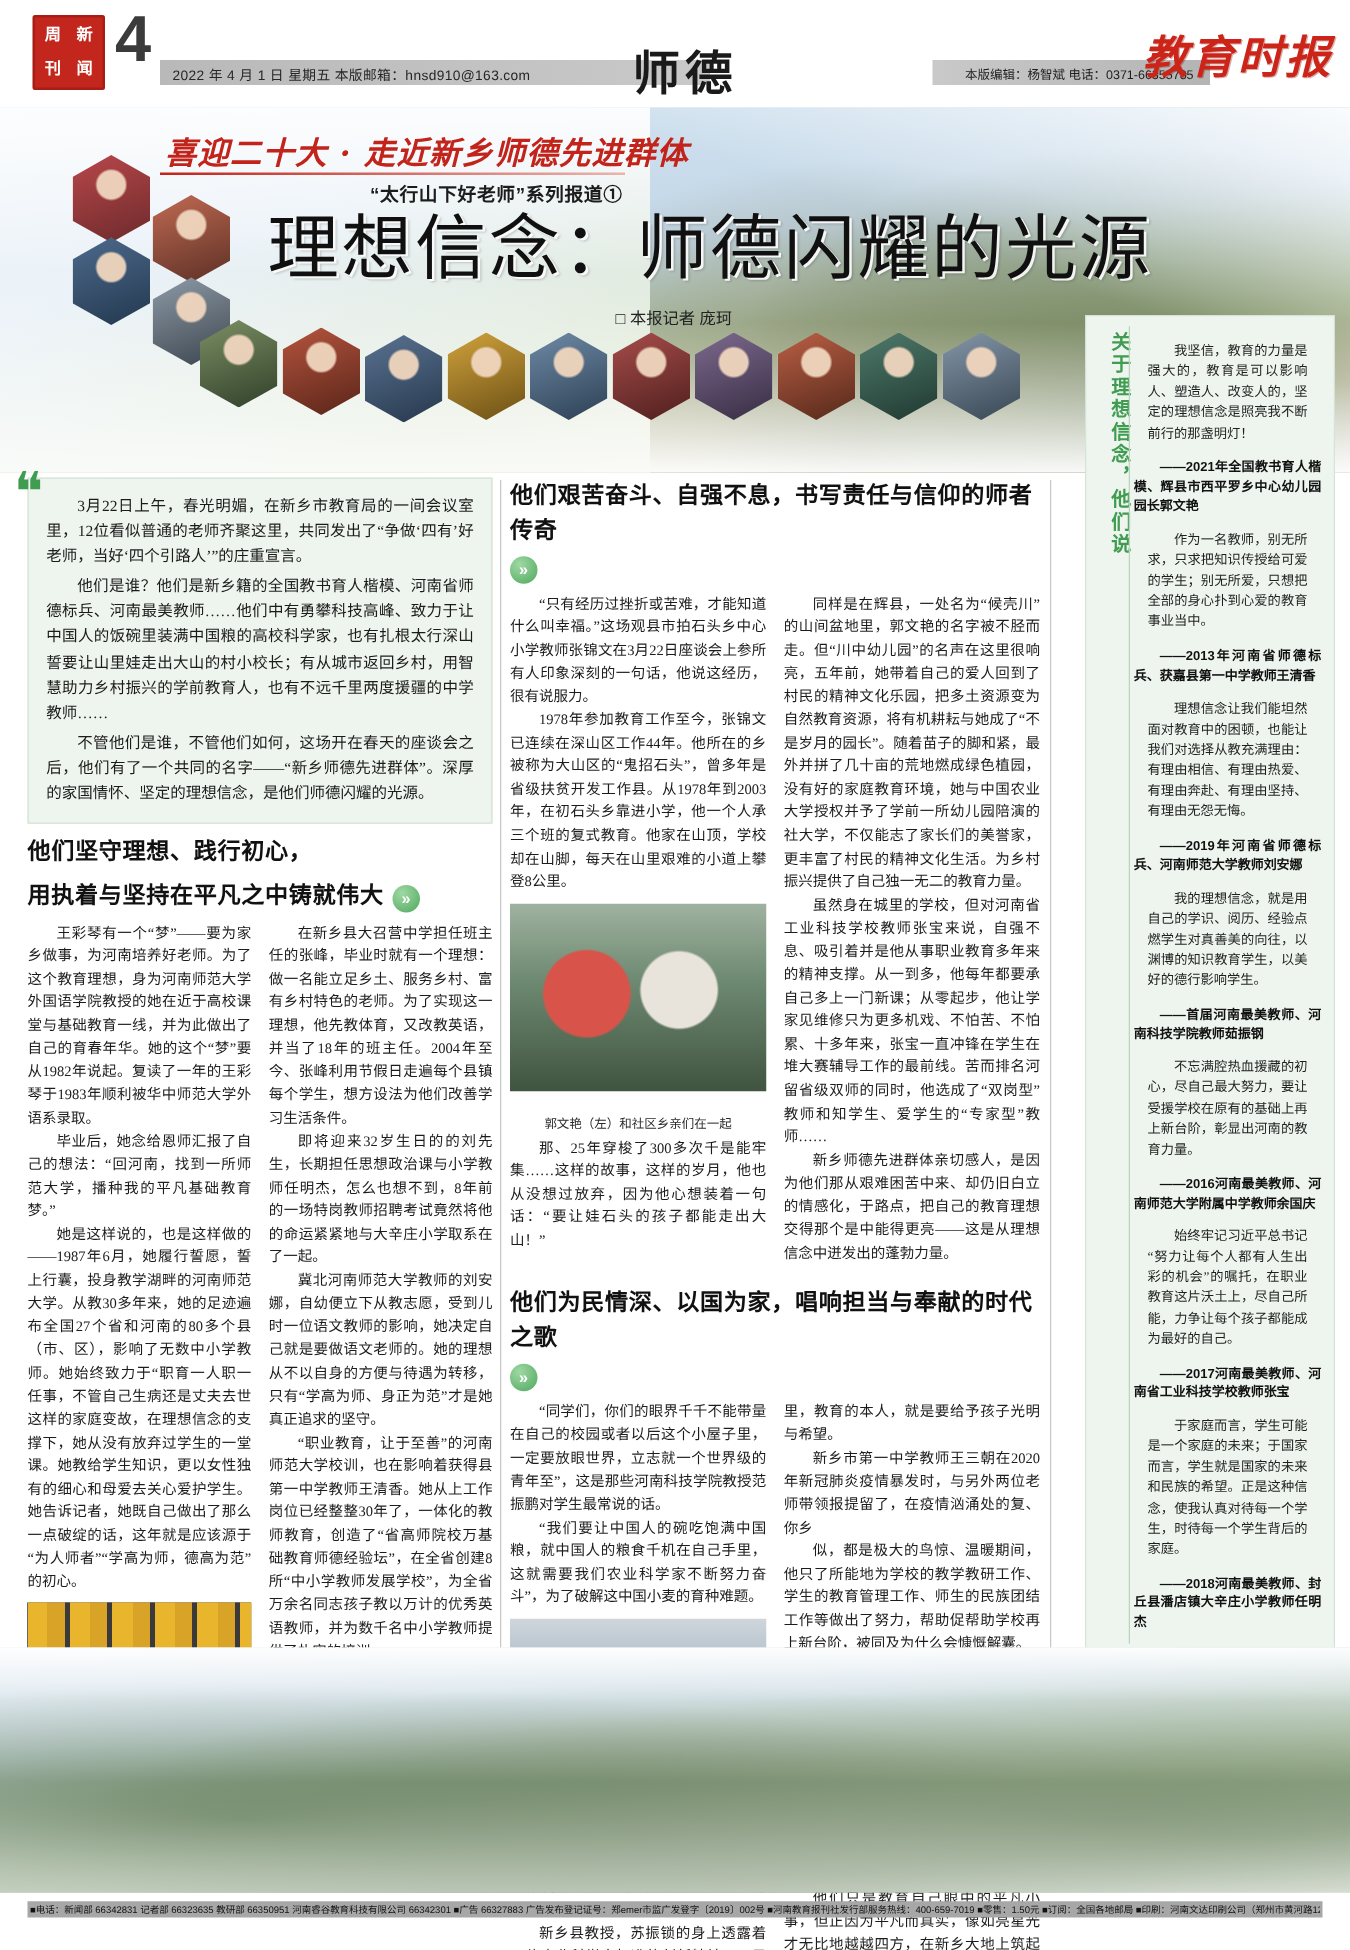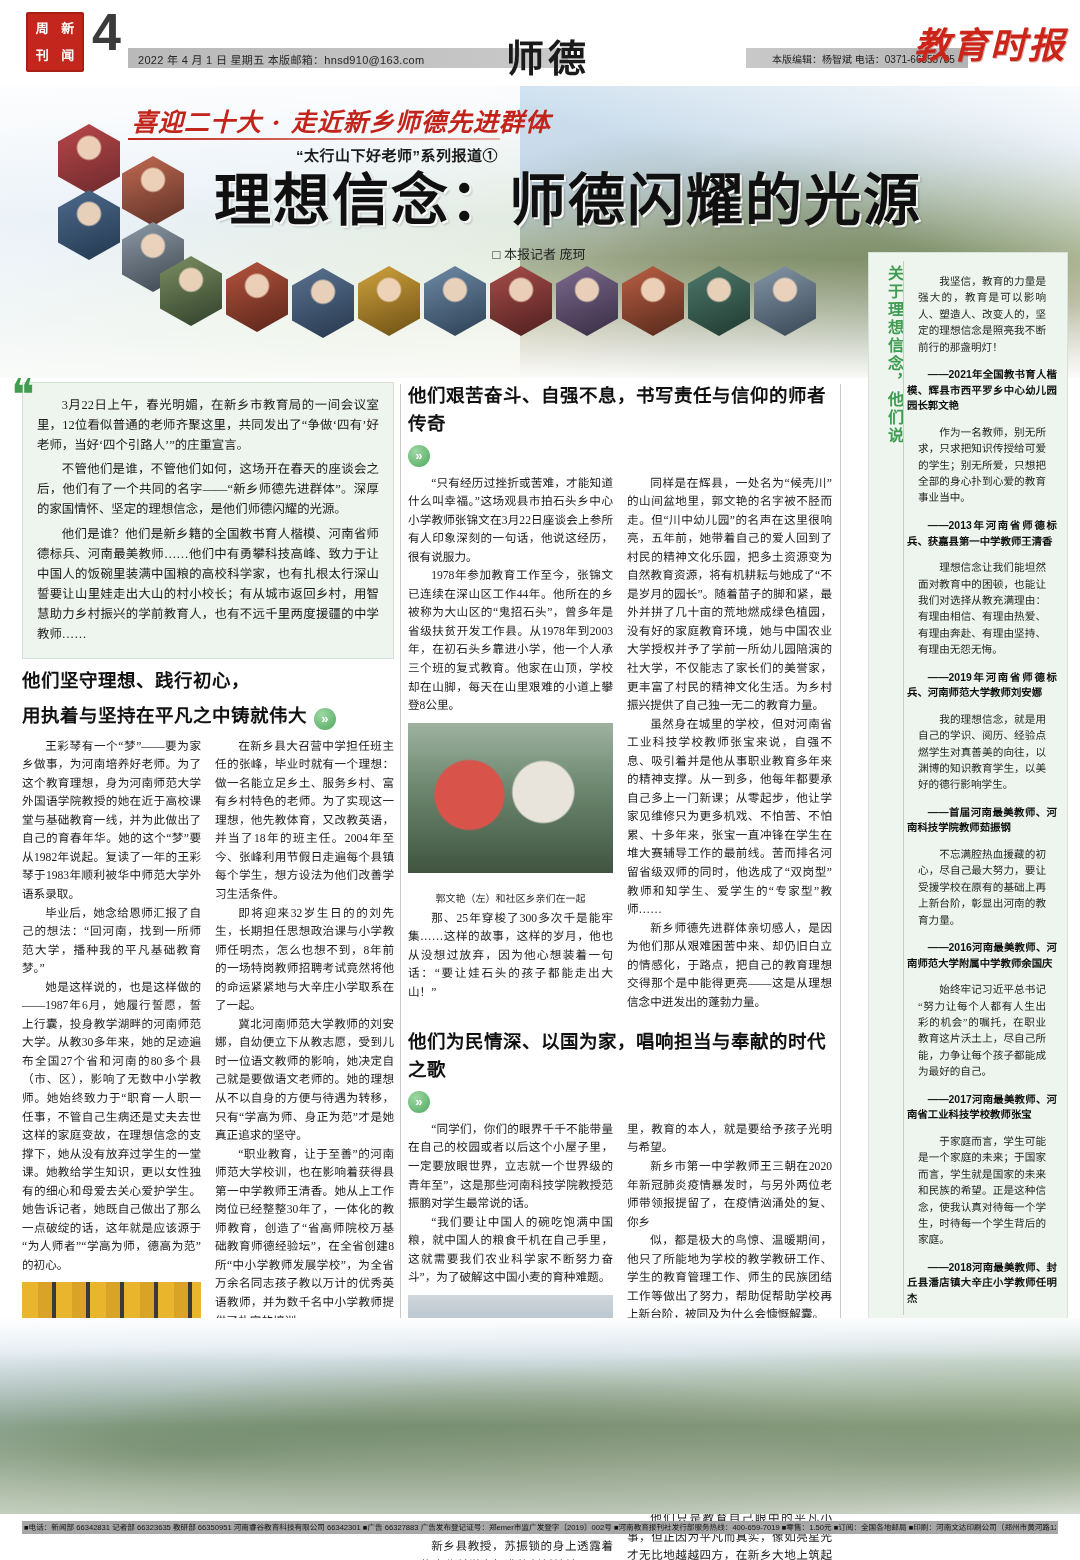--- a/index.html
+++ b/index.html
@@ -82,21 +82,21 @@
     position:absolute;left:128px;top:52px;width:372px;height:2px;
     background:linear-gradient(90deg,#c2231a,#e9b5ad);
   }
   .series{
     position:absolute;left:296px;top:58px;font-size:15px;font-weight:bold;
     color:#1c1c1c;letter-spacing:.5px;font-family:"Liberation Sans",sans-serif;
     white-space:nowrap;
   }
   .headline{
     position:absolute;left:214px;top:84px;width:650px;text-align:center;
-    font-size:57px;font-weight:bold;letter-spacing:2px;color:#101010;
+    font-size:57px;font-weight:normal;letter-spacing:2px;color:#101010;
     font-family:"DejaVu Serif",serif;line-height:1.05;
     text-shadow:2px 2px 0 rgba(255,255,255,.9),3px 3px 2px rgba(0,0,0,.18);
     white-space:nowrap;
   }
   .byline{
     position:absolute;left:214px;top:158px;width:650px;text-align:center;
     font-size:13px;color:#222;font-family:"Liberation Sans",sans-serif;
   }
 
   
@@ -293,22 +293,22 @@
     <div class="byline">□ 本报记者 庞珂</div>
   </div>
 
   <div class="vrule" style="left:400px;"></div>
   <div class="vrule" style="left:840px;"></div>
 
   <div class="col c1">
     <div class="lead-box">
       <span class="quote-mark">❝</span>
       <p>3月22日上午，春光明媚，在新乡市教育局的一间会议室里，12位看似普通的老师齐聚这里，共同发出了“争做‘四有’好老师，当好‘四个引路人’”的庄重宣言。</p>
+      <p>他们是谁？他们是新乡籍的全国教书育人楷模、河南省师德标兵、河南最美教师……他们中有勇攀科技高峰、致力于让中国人的饭碗里装满中国粮的高校科学家，也有扎根太行深山誓要让山里娃走出大山的村小校长；有从城市返回乡村，用智慧助力乡村振兴的学前教育人，也有不远千里两度援疆的中学教师……</p>
       <p>不管他们是谁，不管他们如何，这场开在春天的座谈会之后，他们有了一个共同的名字——“新乡师德先进群体”。深厚的家国情怀、坚定的理想信念，是他们师德闪耀的光源。</p>
-      <p>他们是谁？他们是新乡籍的全国教书育人楷模、河南省师德标兵、河南最美教师……他们中有勇攀科技高峰、致力于让中国人的饭碗里装满中国粮的高校科学家，也有扎根太行深山誓要让山里娃走出大山的村小校长；有从城市返回乡村，用智慧助力乡村振兴的学前教育人，也有不远千里两度援疆的中学教师……</p>
     </div>
 
     <h2 class="sec-head" style="margin-top:8px;">
       <span class="txt">他们坚守理想、践行初心，</span>
       <span class="txt">用执着与坚持在平凡之中铸就伟大</span>
       <span class="chev">»</span>
     </h2>
 
     <div class="body2" style="margin-top:8px;">
       <p>王彩琴有一个“梦”——要为家乡做事，为河南培养好老师。为了这个教育理想，身为河南师范大学外国语学院教授的她在近于高校课堂与基础教育一线，并为此做出了自己的育春年华。她的这个“梦”要从1982年说起。复读了一年的王彩琴于1983年顺利被华中师范大学外语系录取。</p>

